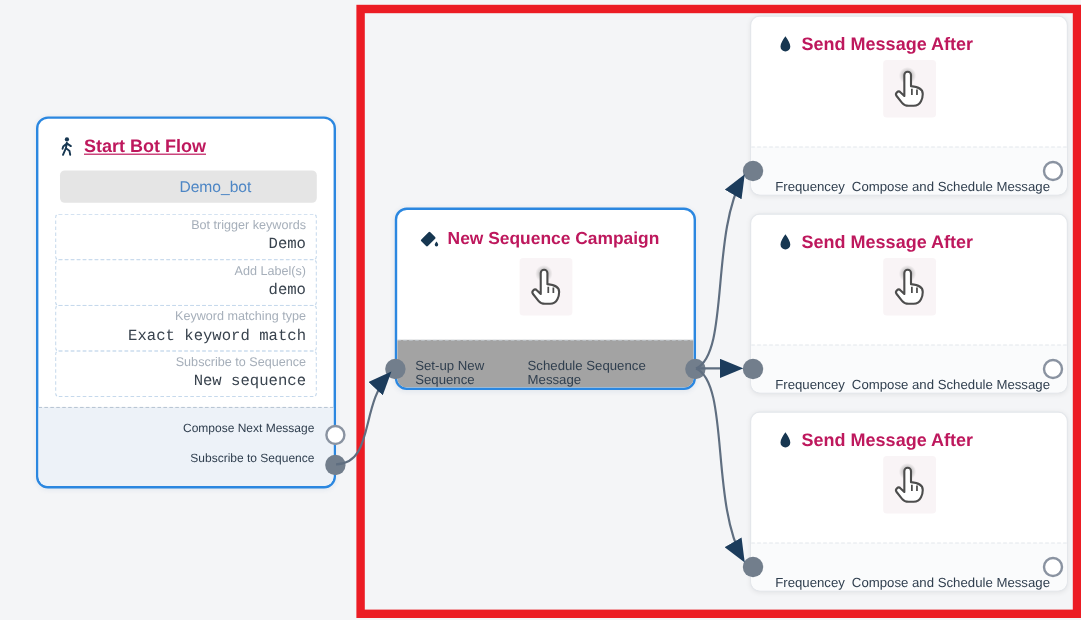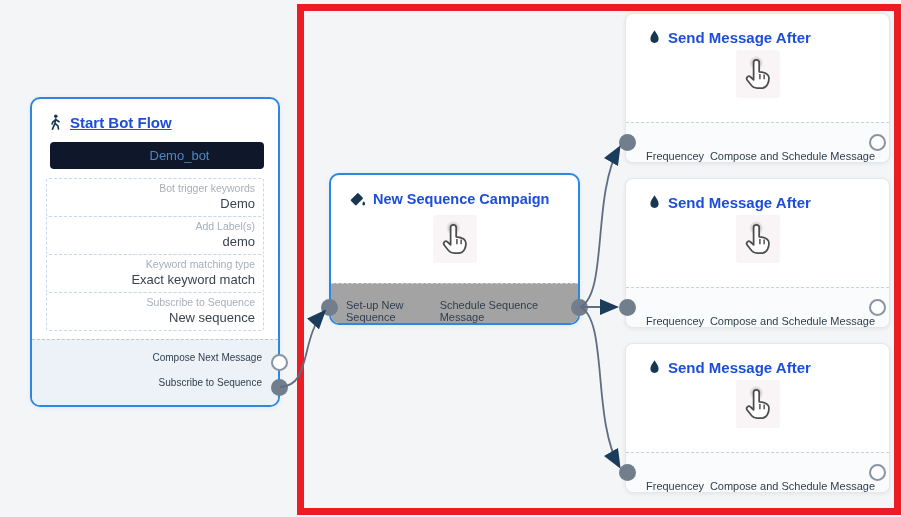--- a/index.html
+++ b/index.html
@@ -7,32 +7,32 @@
   .canvas { position: relative; width: 901px; height: 517px; background: #f4f5f7; overflow: hidden; }
 
   .red-frame { position: absolute; left: 297px; top: 4px; width: 604px; height: 511px;
     border: 7px solid #ec1c24; z-index: 1; }
 
   .node { position: absolute; background: #fff; border-radius: 10px; z-index: 2; }
   .node.blue { border: 2px solid #2b87e0; box-shadow: 0 1px 4px rgba(30,80,140,.08); }
   .node.plain { border: 1px solid #e4e7eb; border-radius: 8px; box-shadow: 0 1px 4px rgba(0,0,0,.07); }
 
   .node-header { display: flex; align-items: center; gap: 7px; font-weight: bold;
-    color: #1d4ed8; font-size: 15px; }
+    color: #be185d; font-size: 15px; }
   .hdr-icon { display: inline-flex; flex: 0 0 auto; color: #173751; }
 
   
   .start-node { left: 30px; top: 97px; width: 250px; height: 310px; }
   .start-node .node-header { padding: 15px 16px 10px 16px; text-decoration: underline; }
   .bot-btn { margin: 1px 14px 10px 18px; height: 27px; line-height: 27px; text-align: center;
-    background: #0f172a; color: #4d86c5; font-size: 13px; border-radius: 4px; cursor: pointer; padding-left: 45px; }
+    background: #e5e5e5; color: #4d86c5; font-size: 13px; border-radius: 4px; cursor: pointer; padding-left: 45px; }
   .fields { margin: 0 14px; text-align: right; }
   .field { border: 1px dashed #c6d9ec; border-radius: 3px; padding: 3px 8px 4px 8px; margin-top: -1px; }
   .field-label { font-size: 10.5px; color: #a6afba; line-height: 13px; }
-  .field-value { font-size: 13px; color: #39434e; line-height: 17px; }
+  .field-value { font-size: 13px; color: #39434e; line-height: 17px; font-family: Liberation Mono, monospace; }
   .start-footer { position: absolute; left: 0; right: 0; bottom: 0; height: 66px;
     background: #edf2f8; border-top: 1px dashed #b9c6d4; border-radius: 0 0 8px 8px; }
   .out-row { position: absolute; right: 16px; font-size: 10px; color: #2f3e4e; }
   .out-row.r1 { top: 12px; }
   .out-row.r2 { top: 37px; }
 
   
   .campaign-node { left: 329px; top: 173px; width: 251px; height: 152px; }
   .campaign-node .node-header { padding: 16px 18px 0 18px; font-size: 14.5px; }
   .campaign-node .cursor-wrap { margin: 8px auto 0 auto; }

